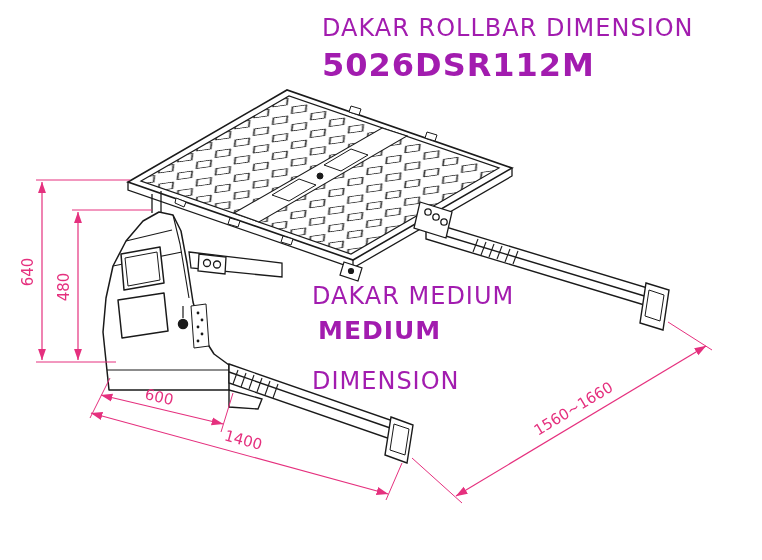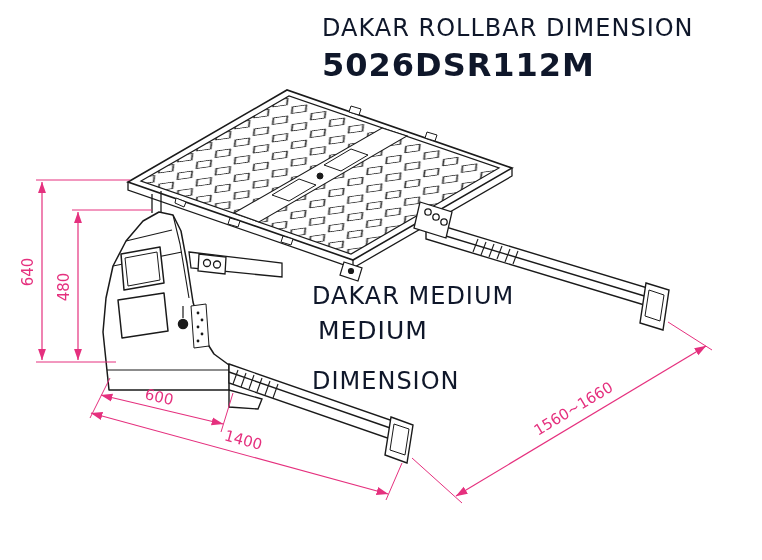--- a/index.html
+++ b/index.html
@@ -4,25 +4,25 @@
 <style>
   html,body{margin:0;padding:0;background:#ffffff;}
   .canvas{
     position:relative;
     width:762px;height:560px;
     background:#ffffff;
     overflow:hidden;
     font-family:"DejaVu Sans","Liberation Sans",sans-serif;
   }
   svg{position:absolute;left:0;top:0;}
-  .txt{position:absolute;color:#0f172a;white-space:nowrap;}
+  .txt{position:absolute;color:#a21caf;white-space:nowrap;}
   .title-1{left:322px;top:14px;font-size:24px;letter-spacing:1px;}
   .title-2{left:322px;top:46px;font-size:32px;font-weight:bold;letter-spacing:1px;}
   .sub-1{left:312px;top:282px;font-size:24px;letter-spacing:1px;}
-  .sub-2{left:318px;top:316px;font-size:25px;font-weight:normal;letter-spacing:1px;text-align:center;}
+  .sub-2{left:318px;top:316px;font-size:25px;font-weight:bold;letter-spacing:1px;text-align:center;}
   .sub-3{left:312px;top:367px;font-size:24px;letter-spacing:1px;}
 </style>
 </head>
 <body>
 
 <div class="canvas">
 
   <svg width="762" height="560" viewBox="0 0 762 560">
     <defs>
       <marker id="dimArrow" viewBox="0 0 10 10" refX="9.5" refY="5" markerWidth="10" markerHeight="10" orient="auto-start-reverse">

